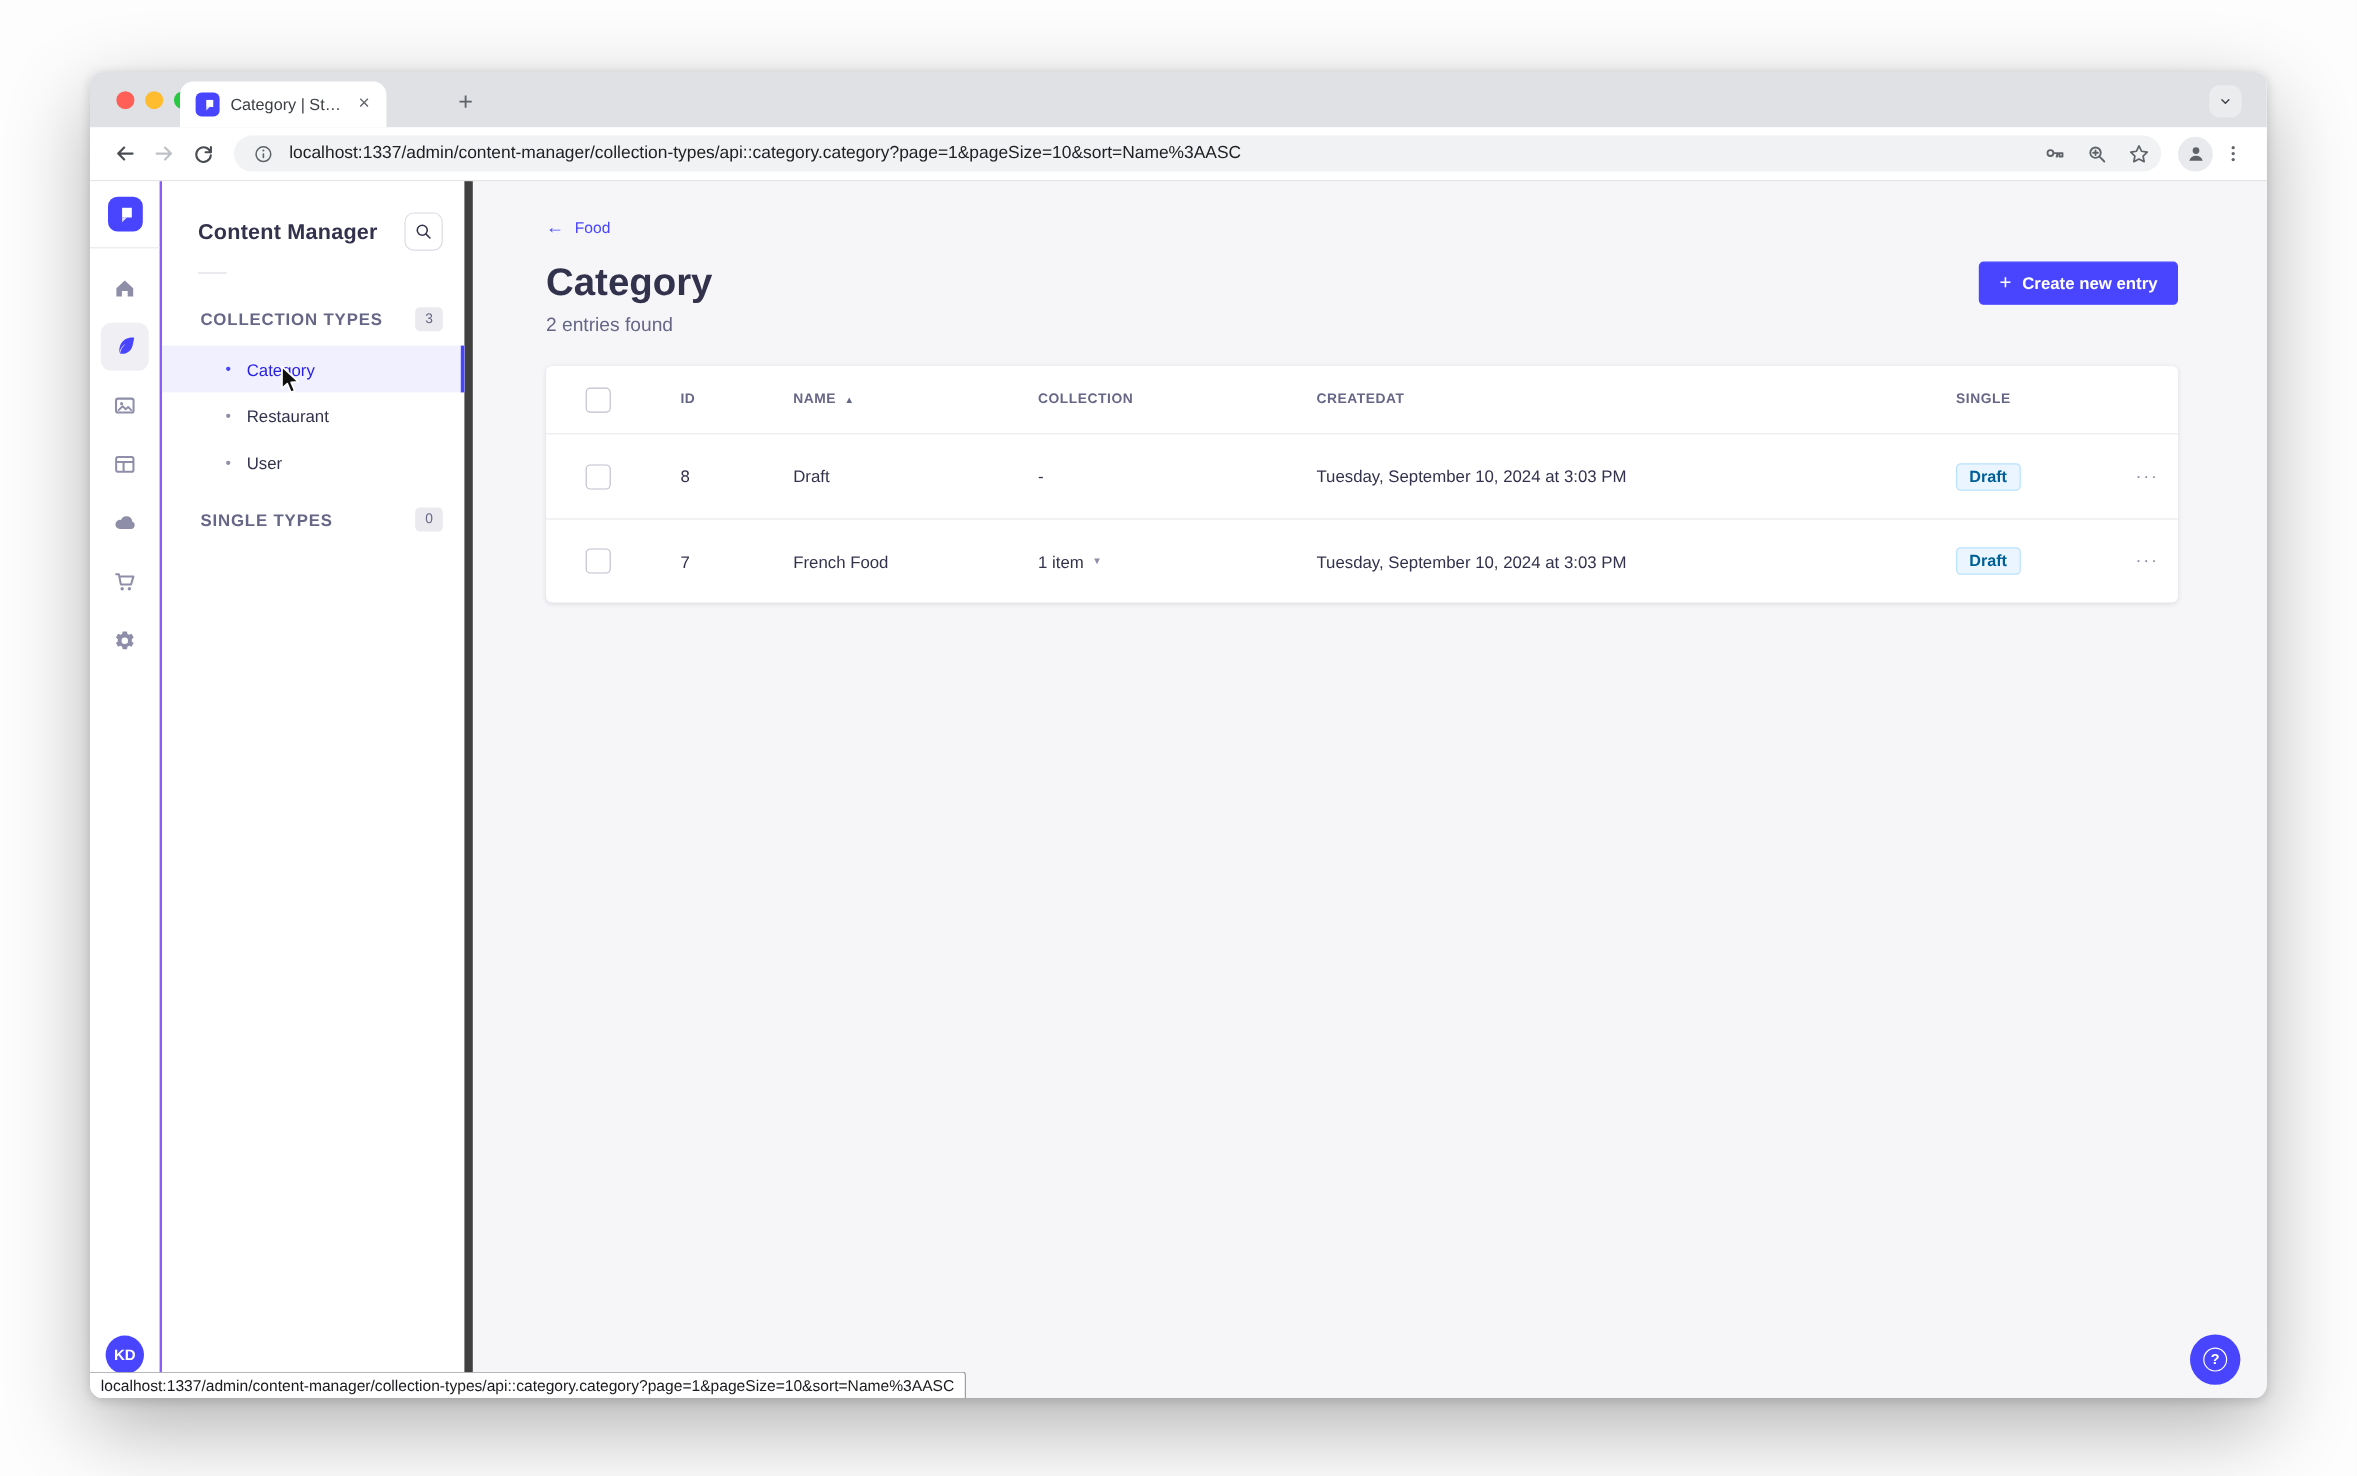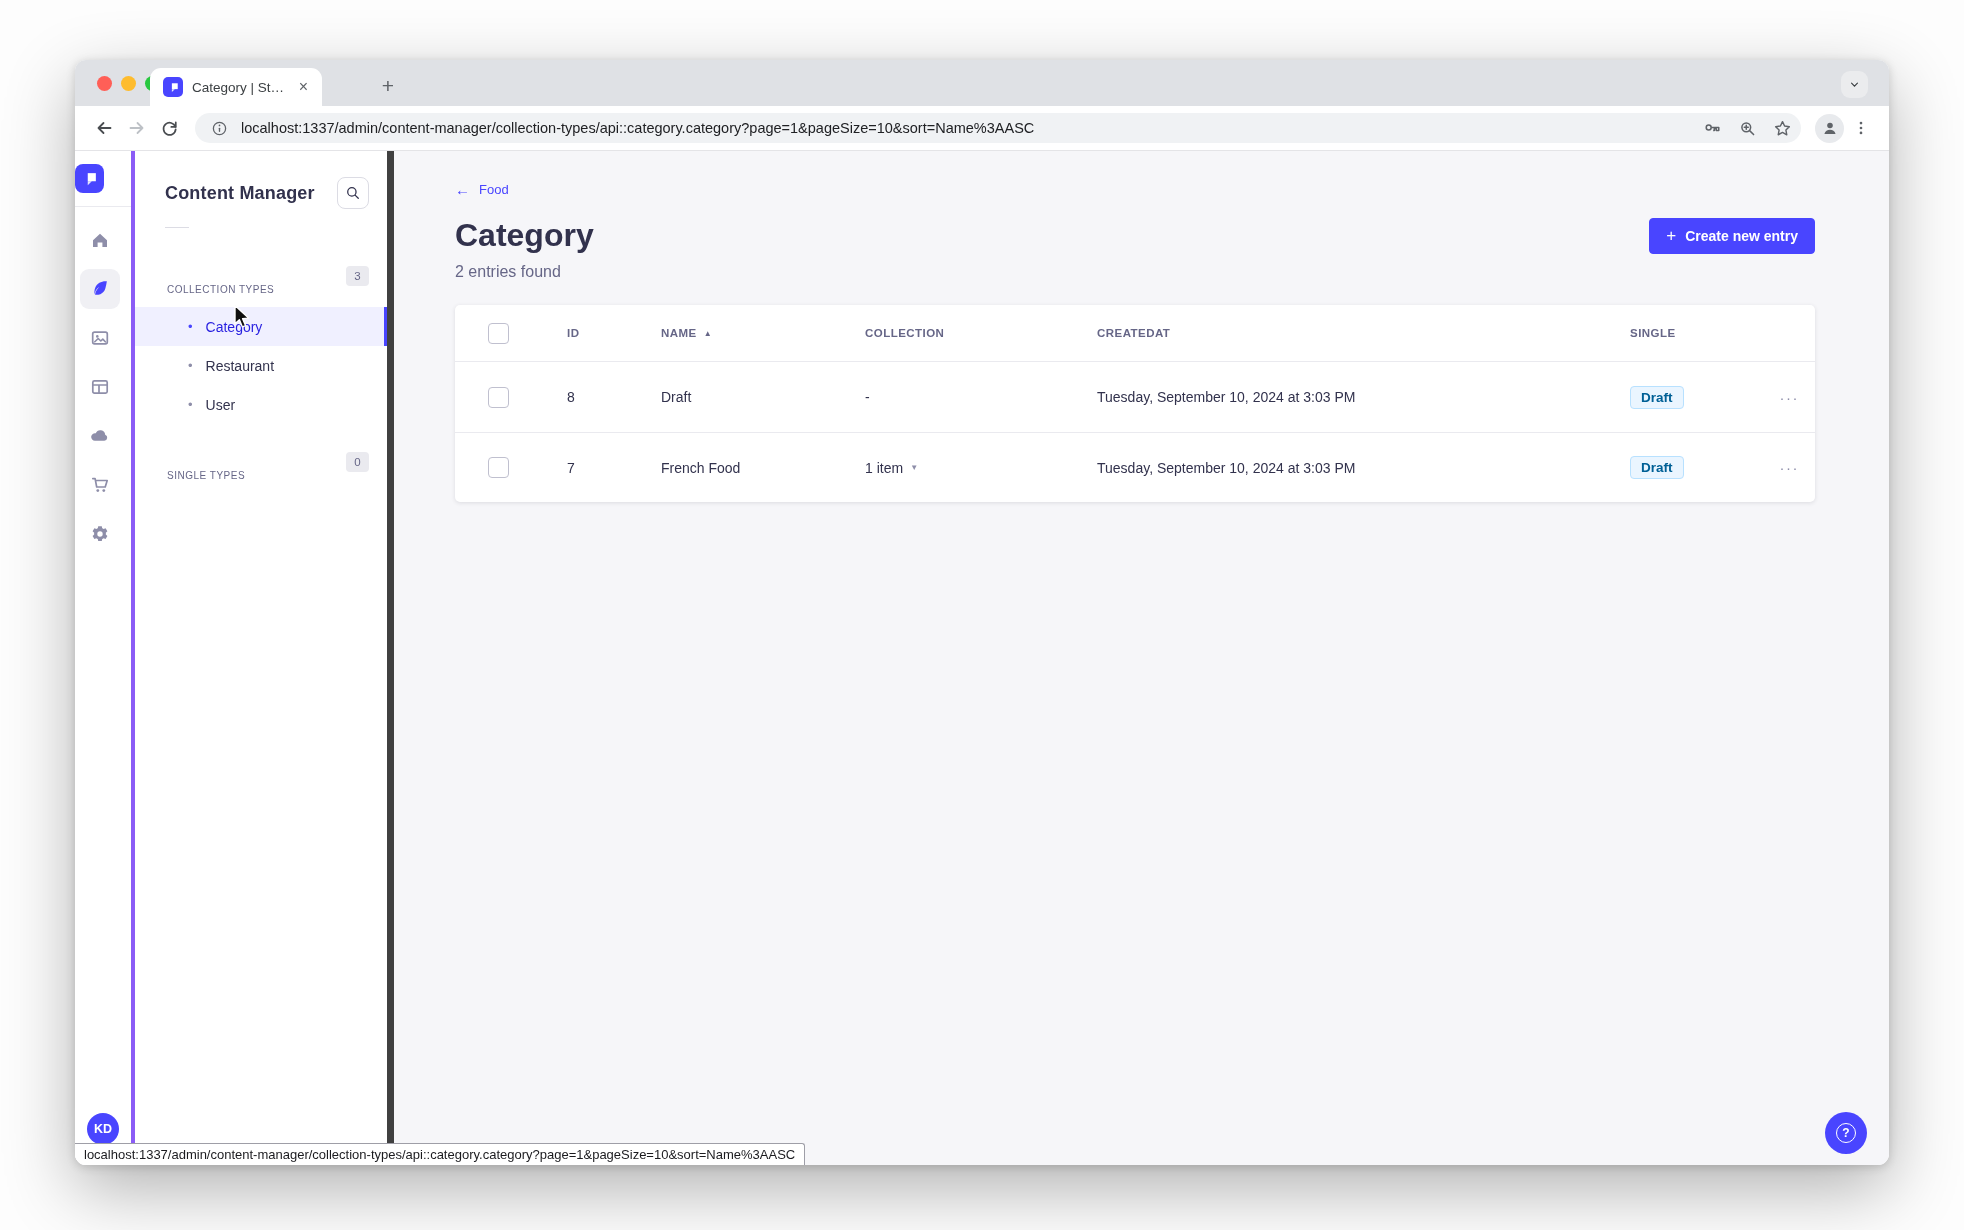--- a/index.html
+++ b/index.html
@@ -47,41 +47,41 @@
   }
   .omni-url { flex:1; font-size:14.5px; color:#202124; white-space:nowrap; overflow:hidden; text-overflow:ellipsis; }
   .omni-ic { width:26px; height:26px; display:grid; place-items:center; flex:none; }
   .profile-btn { width:29px; height:29px; border-radius:50%; background:#e8eaed; display:grid; place-items:center; flex:none; margin-left:4px; }
   .menu-btn { width:30px; height:30px; display:grid; place-items:center; flex:none; }
 
   
   .app { flex:1; display:flex; min-height:0; background:#f6f6f9; border-top:1px solid #e4e4e7; position:relative; }
 
   
-  .rail { width:60px; flex:none; background:#fff; border-right:4px solid #8b5cf6; display:flex; flex-direction:column; align-items:flex-start; padding-top:13px; position:relative; }
+  .rail { width:60px; flex:none; background:#fff; border-right:2px solid #8b5cf6; display:flex; flex-direction:column; align-items:center; padding-top:13px; position:relative; }
   .rail-logo { width:29px; height:29px; border-radius:8px; background:#4945ff; display:grid; place-items:center; }
   .rail-divider { align-self:stretch; height:1px; background:#eaeaef; margin-top:13px; }
   .rail-list { display:flex; flex-direction:column; align-items:center; margin-top:8px; }
   .rail-item { width:49px; height:49px; display:grid; place-items:center; }
   .rail-item .icon-bg { width:40px; height:40px; border-radius:9px; display:grid; place-items:center; }
   .rail-item.active .icon-bg { background:#f0f0f4; }
   .rail-avatar {
     position:absolute; bottom:20px; left:50%; transform:translateX(-50%);
     width:32px; height:32px; border-radius:50%; background:#4945ff;
     color:#fff; font-size:12.5px; font-weight:700; display:grid; place-items:center;
   }
 
   
   .subnav { width:259px; flex:none; background:#fff; border-right:7px solid #404040; padding-top:26px; }
   .subnav-head { display:flex; align-items:center; justify-content:space-between; padding:0 18px 0 30px; }
   .subnav-title { font-size:18px; font-weight:700; color:#32324d; letter-spacing:.01em; }
   .subnav-search { width:32px; height:32px; border:1px solid #dcdce4; border-radius:8px; background:#fff; display:grid; place-items:center; }
   .subnav-divider { width:24px; height:1px; background:#dcdce4; margin:18px 0 0 30px; }
   .section-head { display:flex; align-items:center; justify-content:space-between; padding:0 18px 0 32px; margin-top:28px; }
-  .section-label { font-size:10px; font-weight:400; color:#666687; letter-spacing:.05em;margin-top:28px; }
+  .section-label { font-size:14px; font-weight:700; color:#666687; letter-spacing:.05em; }
   .section-badge { min-width:23px; height:20px; padding:0 7px; background:#eaeaef; border-radius:4px; font-size:11.5px; color:#666687; display:grid; place-items:center; }
   .nav-list { margin-top:12px; }
   .nav-item { height:39px; display:flex; align-items:center; gap:13px; padding-left:53px; font-size:14px; color:#32324d; position:relative; }
   .nav-bullet { font-size:13px; color:#8e8ea9; line-height:1; }
   .nav-item.selected { background:#f0f0ff; color:#271fe0; font-weight:500; }
   .nav-item.selected .nav-bullet { color:#4945ff; }
   .nav-item.selected::after { content:""; position:absolute; right:0; top:0; bottom:0; width:3px; background:#4945ff; }
 
   
   .main { flex:1; min-width:0; padding:30px 74px 0 61px; }

